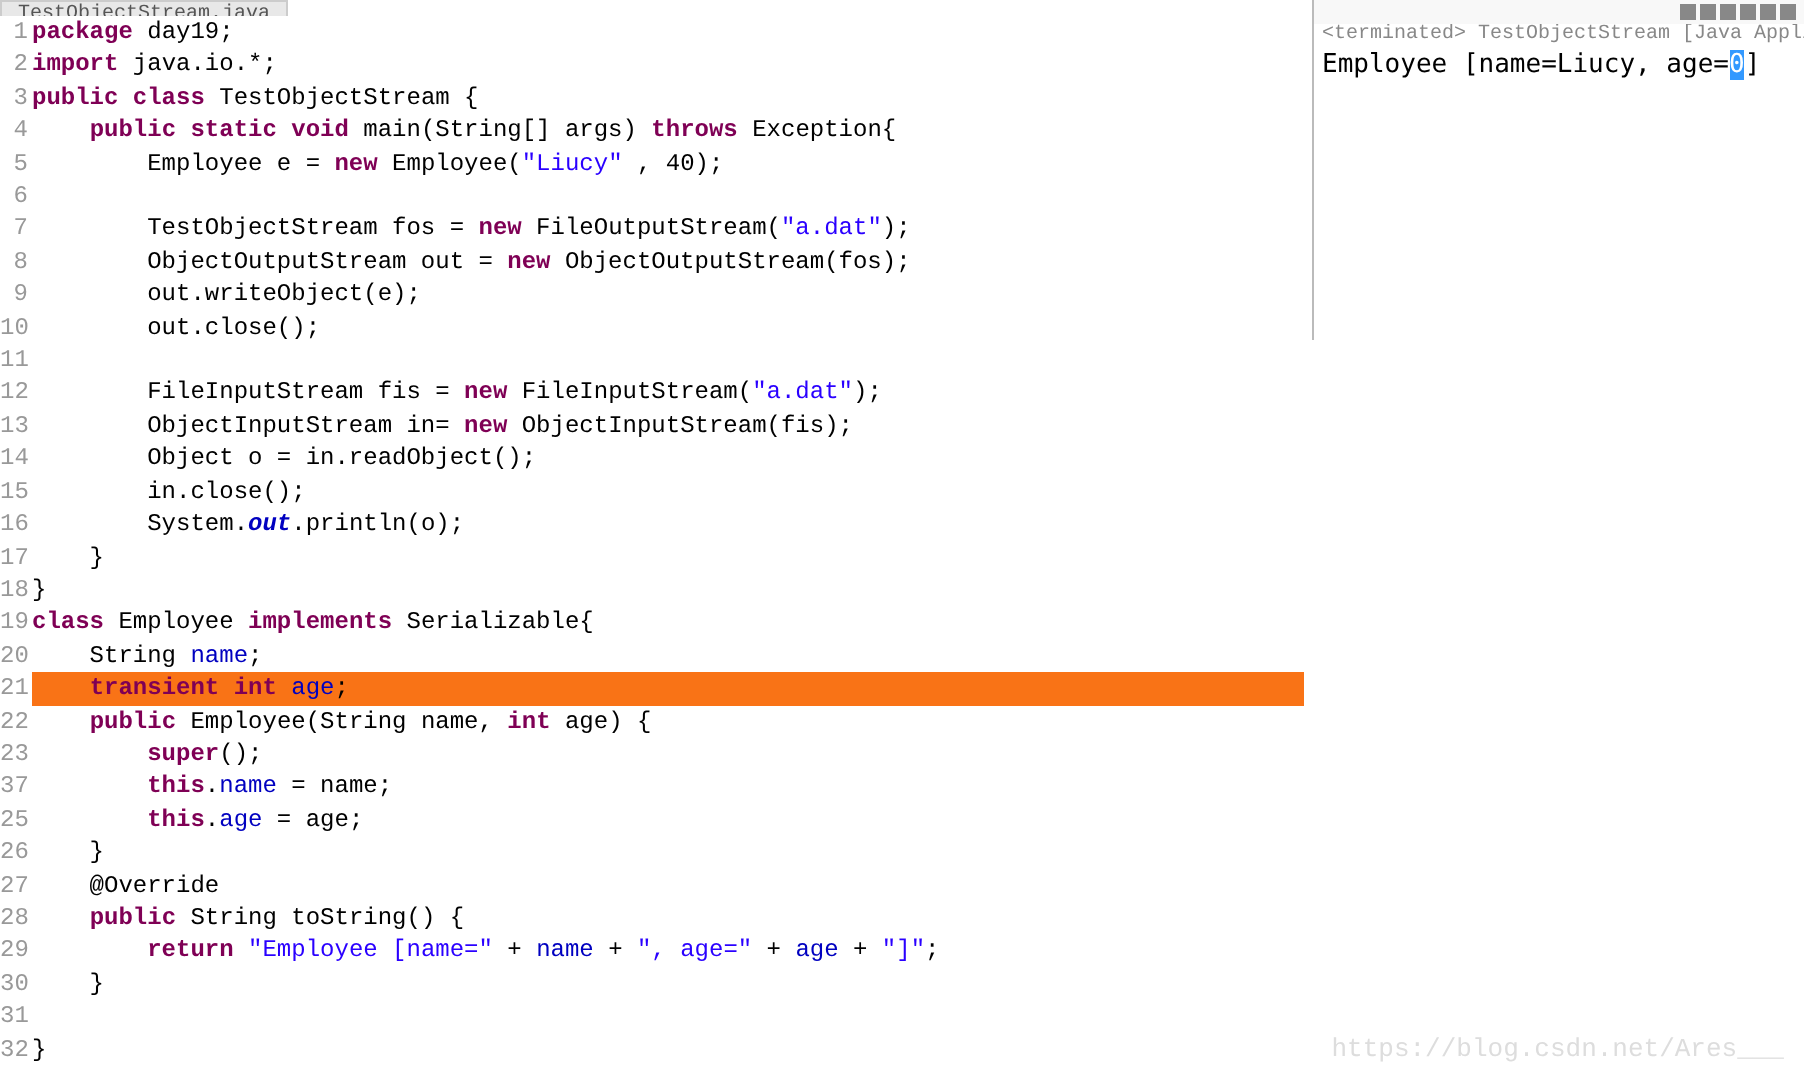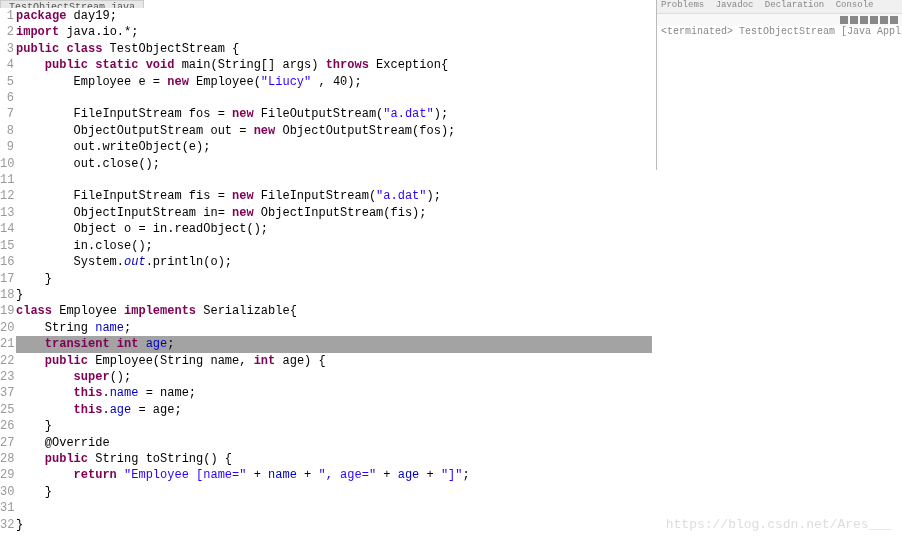--- a/index.html
+++ b/index.html
@@ -2,25 +2,25 @@
 <html><head>
 <meta charset="utf-8">
 <style>
 * { margin:0; padding:0; box-sizing:border-box; }
 body { font-family: Consolas, "Courier New", monospace; font-size:12px; background:#fff; color:#000; width:902px; height:540px; overflow:hidden; position:relative; }
 .top-tab { position:absolute; top:0; left:0; padding:1px 8px; background:#e8e8e8; font-size:10px; color:#555; border:1px solid #ccc; }
 .editor { position:absolute; top:8px; left:0; width:652px; height:532px; display:flex; background:#fff; }
 .gutter { width:16px; text-align:right; padding-right:2px; color:#999; font-size:12px; line-height:16.4px; user-select:none; }
 .code { flex:1; font-size:12px; line-height:16.4px; white-space:pre; }
 .code .ln { height:16.4px; }
-.code .hl { background:#a3a3a3; display:block; width:100%; }
+.code .hl { background:#f97316; display:block; width:100%; }
 .kw { color:#7f0055; font-weight:bold; }
 .str { color:#2a00ff; }
 .fld { color:#0000c0;text-align:right; }
-.stat { color:#0000c0; font-style:italic; }
+.stat { color:#0000c0; font-style:italic;font-weight:bold; }
 .console-panel { position:absolute; top:0; right:0; width:246px; height:170px; border-left:1px solid #bbb; background:#fff; }
 .console-tabs { height:14px; background:#f0f0f0; font-size:9px; color:#888; padding-left:4px; border-bottom:1px solid #ddd; overflow:hidden; }
 .console-tabs span { margin-right:6px; }
 .console-toolbar { height:12px; background:#f8f8f8; display:flex; justify-content:flex-end; gap:2px; padding-right:4px; align-items:center; }
 .console-toolbar i { width:8px; height:8px; background:#888; display:inline-block; }
 .console-status { font-size:10px; color:#888; padding:0 4px; white-space:nowrap; overflow:hidden; }
 .console-out { padding:2px 4px; font-size:13px; font-family:Consolas,monospace; }
 .console-out .sel { background:#3399ff; color:#fff; }
 .watermark { position:absolute; right:10px; bottom:8px; color:#ddd; font-size:13px;margin-left:36px; }
 </style>
@@ -63,21 +63,21 @@
       <div>30</div>
       <div>31</div>
       <div>32</div>
     </div>
   <div class="code" id="code"><span class="ln"><span class="kw">package</span><span> day19;</span>
 </span><span class="ln"><span class="kw">import</span><span> java.io.*;</span>
 </span><span class="ln"><span class="kw">public class</span><span> TestObjectStream {</span>
 </span><span class="ln"><span>    </span><span class="kw">public static void</span><span> main(String[] args) </span><span class="kw">throws</span><span> Exception{</span>
 </span><span class="ln"><span>        Employee e = </span><span class="kw">new</span><span> Employee(</span><span class="str">"Liucy"</span><span> , 40);</span>
 </span><span class="ln"><span></span>
-</span><span class="ln"><span>        FileInputStream fos = </span><span class="kw">new</span><span> FileOutputStream(</span><span class="str">"a.dat"</span><span>);</span>
+</span><span class="ln"><span>        TestObjectStream fos = </span><span class="kw">new</span><span> FileOutputStream(</span><span class="str">"a.dat"</span><span>);</span>
 </span><span class="ln"><span>        ObjectOutputStream out = </span><span class="kw">new</span><span> ObjectOutputStream(fos);</span>
 </span><span class="ln"><span>        out.writeObject(e);</span>
 </span><span class="ln"><span>        out.close();</span>
 </span><span class="ln"><span></span>
 </span><span class="ln"><span>        FileInputStream fis = </span><span class="kw">new</span><span> FileInputStream(</span><span class="str">"a.dat"</span><span>);</span>
 </span><span class="ln"><span>        ObjectInputStream in= </span><span class="kw">new</span><span> ObjectInputStream(fis);</span>
 </span><span class="ln"><span>        Object o = in.readObject();</span>
 </span><span class="ln"><span>        in.close();</span>
 </span><span class="ln"><span>        System.</span><span class="stat">out</span><span>.println(o);</span>
 </span><span class="ln"><span>    }</span>
@@ -93,30 +93,27 @@
 </span><span class="ln"><span>    @Override</span>
 </span><span class="ln"><span>    </span><span class="kw">public</span><span> String toString() {</span>
 </span><span class="ln"><span>        </span><span class="kw">return</span><span> </span><span class="str">"Employee [name="</span><span> + </span><span class="fld">name</span><span> + </span><span class="str">", age="</span><span> + </span><span class="fld">age</span><span> + </span><span class="str">"]"</span><span>;</span>
 </span><span class="ln"><span>    }</span>
 </span><span class="ln"><span></span>
 </span><span class="ln"><span>}</span>
 </span></div>
 </div>
 
 <div class="console-panel">
-  <div class="console-tabs">
-    <span>Problems</span>
-    <span>Javadoc</span>
-    <span>Declaration</span>
-    <span>Console</span>
-  </div>
   <div class="console-toolbar">
     <i></i>
     <i></i>
     <i></i>
     <i></i>
     <i></i>
     <i></i>
   </div>
   <div class="console-status">&lt;terminated&gt; TestObjectStream [Java Application] C:\Program F</div>
+  <div class="console-out">
+    <span>Employee [name=Liucy, age=</span><span class="sel">0</span><span>]</span>
+  </div>
 </div>
 
 <div class="watermark">https://blog.csdn.net/Ares___</div>
 
 </body></html>

